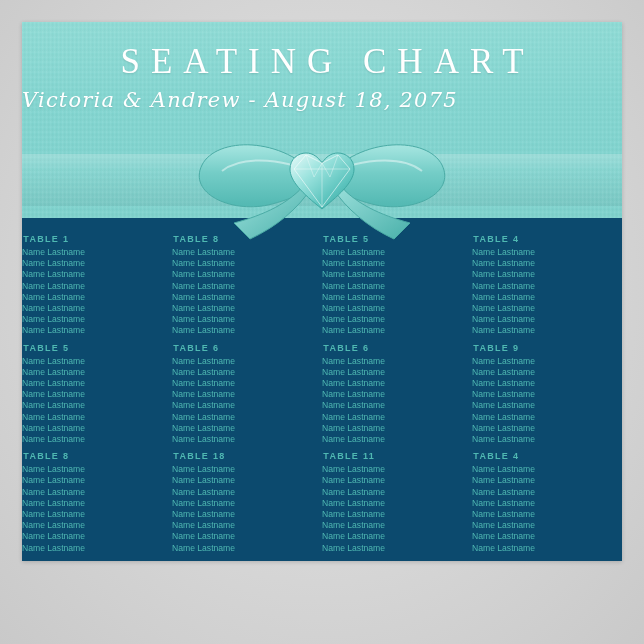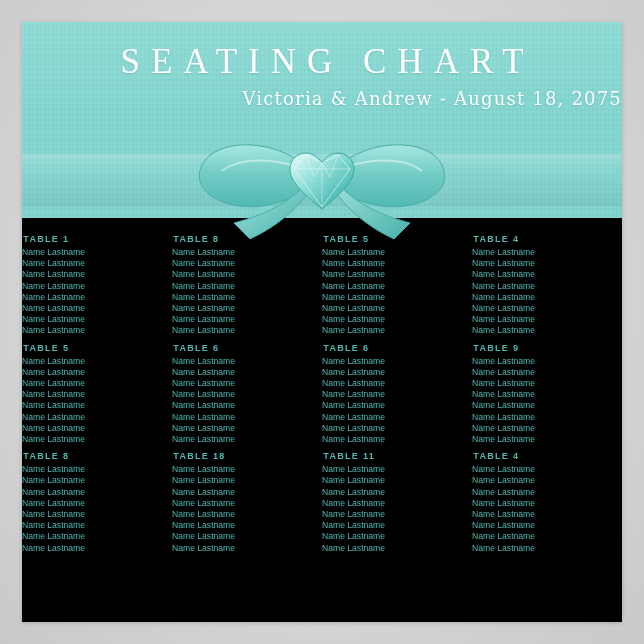--- a/index.html
+++ b/index.html
@@ -22,22 +22,22 @@
     height: 644px;
     background:
       radial-gradient(ellipse at 50% 45%, #e2e2e2 0%, #d6d6d6 55%, #c9c9c9 100%);
   }
 
   .poster {
     position: absolute;
     left: 22px;
     top: 22px;
     width: 600px;
-    height: 600px;
-    background: #000000;
+    height: 539px;
+    background: #0c4a6e;
     box-shadow: 0 1px 4px rgba(0,0,0,0.18);
     overflow: hidden;
   }
 
   
   .teal-band {
     position: absolute;
     left: 0; top: 0;
     width: 600px;
     height: 196px;
@@ -77,24 +77,25 @@
     letter-spacing: 11px;
     font-weight: 400;
     text-indent: 11px;
     text-shadow: 0 1px 2px rgba(0,0,0,0.12);
   }
   .subtitle {
     position: absolute;
     left: 0;
     top: 66px;
     width: 600px;
-    text-align: right;
+    text-align: left;
     color: #ffffff;
     font-family: "DejaVu Serif", serif;
-    font-size: 18px;
+    font-style: italic;
+    font-size: 21px;
     letter-spacing: 1.2px;
     text-shadow: 0 1px 2px rgba(0,0,0,0.12);
   }
 
   
   .bow {
     position: absolute;
     left: 150px;
     top: 95px;
     width: 300px;

